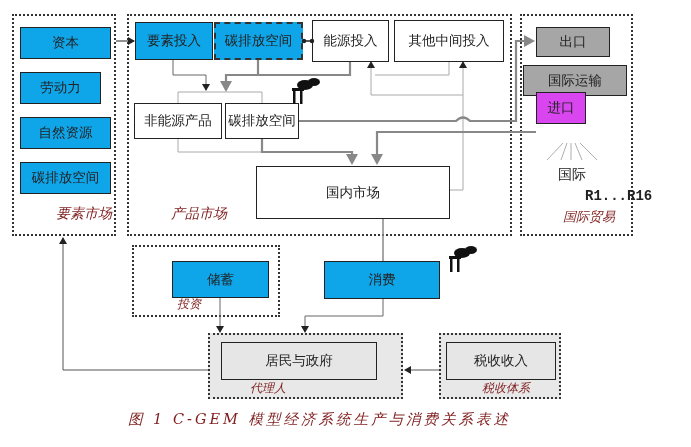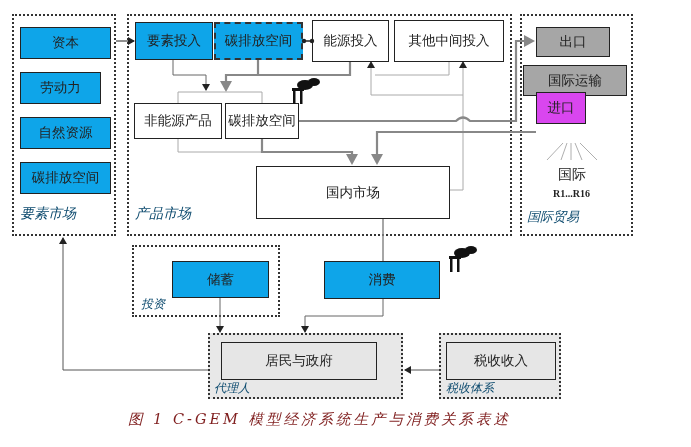--- a/index.html
+++ b/index.html
@@ -7,23 +7,23 @@
          font-family:"DejaVu Serif", "Liberation Serif", serif; color:#222; }
   .abs { position:absolute; box-sizing:border-box; }
   .group { border:2px dotted #333; background:transparent; }
   .group.shaded { background:#e8e8e8; }
   .box { display:flex; align-items:center; justify-content:center;
          border:1.6px solid #222; font-size:13.5px; }
   .box.dark { background:#0ea5e9; }
   .box.light { background:#ffffff; }
   .box.pale { background:#e6e6e6; }
   .box.dashed { border:2px dashed #333; }
-  .glabel { font-style:italic; font-size:14px; color:#0c4a6e; }
+  .glabel { font-style:italic; font-size:14px; color:#7f1d1d;margin-left:36px; }
   .caption { font-size:14.5px; letter-spacing:3px; color:#7f1d1d; white-space:nowrap;font-style:italic; }
-  .small { font-family:Liberation Serif, serif; font-size:10px; font-weight:bold; }
+  .small { font-family:Liberation Mono, monospace; font-size:14px; font-weight:bold;margin-left:32px; }
   svg.overlay { position:absolute; left:0; top:0; }
 </style>
 </head>
 <body>
 
 <div class="abs group" style="left:12px;top:14px;width:104px;height:222px;"></div>
 <div class="abs group" style="left:127px;top:14px;width:385px;height:222px;"></div>
 <div class="abs group" style="left:520px;top:14px;width:113px;height:222px;"></div>
 <div class="abs group" style="left:132px;top:245px;width:148px;height:72px;"></div>
 <div class="abs group shaded" style="left:208px;top:333px;width:195px;height:66px;"></div>

